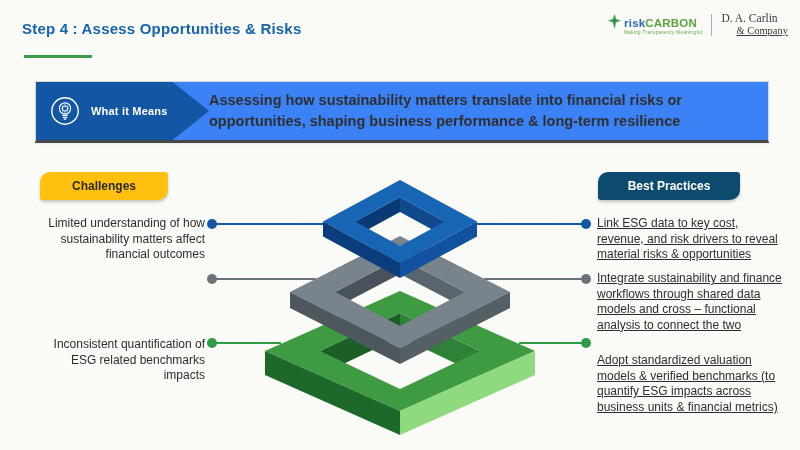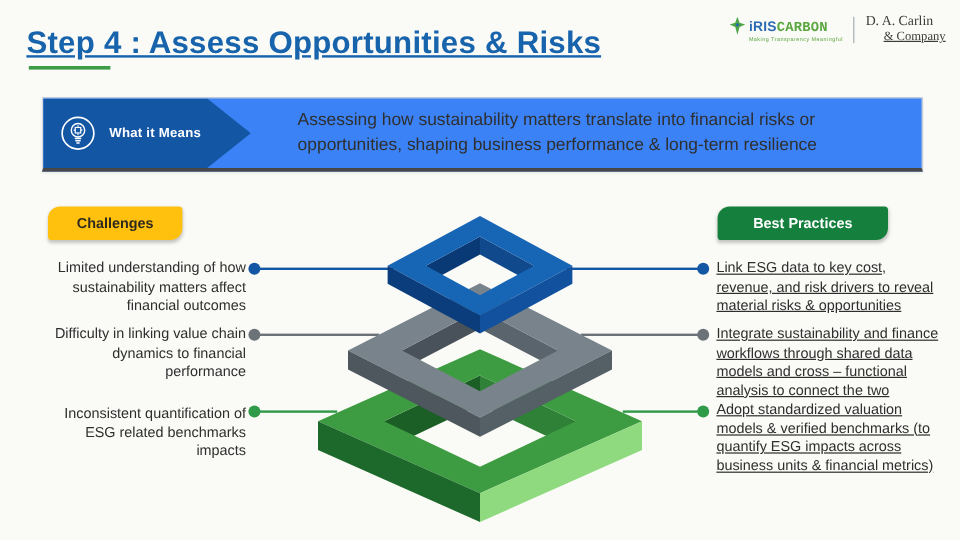--- a/index.html
+++ b/index.html
@@ -3,63 +3,63 @@
 <meta charset="utf-8">
 <style>
   html,body{margin:0;padding:0;}
   .slide{
     position:relative;width:800px;height:450px;background:#FAFAF7;
     font-family:"Liberation Sans",sans-serif;overflow:hidden;
   }
   
   .page-title{
     position:absolute;left:22px;top:20px;margin:0;
-    font-size:26px;font-weight:bold;color:#1763AC;letter-spacing:.2px;text-decoration:underline;
+    font-size:15px;font-weight:bold;color:#1763AC;letter-spacing:.2px;
   }
   .title-underline{position:absolute;left:24px;top:55px;width:68px;height:3px;background:#3C9C47;}
   .logos{position:absolute;right:12px;top:12px;display:flex;align-items:center;gap:9px;}
   .iris-logo{display:flex;align-items:flex-start;gap:3px;}
   .iris-text{line-height:1;}
   .iris-name{font-size:11.5px;font-weight:bold;letter-spacing:.2px;}
   .iris-part1{color:#2C6BB3;}
-  .iris-part2{color:#5BA63F;font-family:Liberation Mono, monospace;}
+  .iris-part2{color:#5BA63F;}
   .iris-tagline{font-size:4.5px;color:#5BA63F;letter-spacing:.4px;margin-top:1px;white-space:nowrap;}
   .logo-divider{width:1px;height:22px;background:#A9AFB5;}
   .carlin-logo{font-family:"Liberation Serif",serif;color:#3A3A3A;font-size:11.5px;line-height:1.15;}
   .carlin-line2{padding-left:15px;font-size:10.5px;text-decoration:underline;}
   
   .banner{
     position:absolute;left:35px;top:81px;width:734px;height:62px;box-sizing:border-box;
     background:#3b82f6;border:1px solid #D8D8D8;border-bottom:3px solid #474747;
     display:flex;box-shadow:0 1px 2px rgba(0,0,0,.08);
   }
   .banner-arrow{
     width:173px;height:100%;background:#1356A4;flex-shrink:0;
     clip-path:polygon(0 0,79% 0,100% 50%,79% 100%,0 100%);
     display:flex;align-items:center;padding-left:13px;gap:10px;box-sizing:border-box;
   }
   .banner-arrow-label{color:#FFFFFF;font-weight:bold;font-size:11px;letter-spacing:.2px;}
-  .banner-desc-wrap{flex:1;display:flex;align-items:center;justify-content:flex-end;}
+  .banner-desc-wrap{flex:1;display:flex;align-items:center;justify-content:flex-start;font-weight:bold;}
   .banner-desc{
     margin:0;width:520px;font-size:14.5px;line-height:1.45;color:#2F2F2F;text-align:left;
   }
   
   .pill{
     position:absolute;height:28px;display:flex;align-items:center;justify-content:center;
     font-size:12px;font-weight:bold;border-radius:10px 3px 10px 3px;
     box-shadow:0 2px 3px rgba(0,0,0,.22);
   }
-  .pill-challenges{left:40px;top:172px;width:112px;background:#FFC10E;color:#2E2A1F;}
-  .pill-best{left:598px;top:172px;width:142px;background:#15803d;color:#FFFFFF;}
+  .pill-challenges{left:40px;top:172px;width:128px;background:#FFC10E;color:#2E2A1F;}
+  .pill-best{left:598px;top:172px;width:142px;background:#0c4a6e;color:#FFFFFF;}
   
   .item{position:absolute;font-size:12px;line-height:1.3;color:#2E2E2E;}
   .item-left{left:30px;width:175px;text-align:right;}
   .item-right{left:597px;width:186px;text-align:left;text-decoration:underline;}
   .c1{top:216px}.c2{top:271px}.c3{top:337px}
-  .b1{top:216px}.b2{top:271px}.b3{top:334px}
+  .b1{top:216px}.b2{top:271px}.b3{top:353px}
   
   .cline{position:absolute;height:2px;}
   .dot{position:absolute;width:10px;height:10px;border-radius:50%;}
   .blue{background:#1356A4}.gray{background:#6B7379}.green{background:#2F9A48}
   .l-blue-left{left:212px;top:223px;width:116px}
   .l-blue-right{left:472px;top:223px;width:114px}
   .l-gray-left{left:212px;top:278px;width:104px}
   .l-gray-right{left:484px;top:278px;width:102px}
   .l-green-left{left:212px;top:342px;width:69px}
   .l-green-right{left:519px;top:342px;width:67px}
@@ -76,21 +76,21 @@
   <h1 class="page-title">Step 4 : Assess Opportunities &amp; Risks</h1>
   <div class="title-underline"></div>
 
   <div class="logos">
     <div class="iris-logo">
       <svg width="13" height="15" viewBox="0 0 13 15">
         <polygon points="6.5,0 8.3,5 13,6.5 8.3,8.6 6.5,15 4.7,8.6 0,6.5 4.7,5" fill="#4CA546"></polygon>
         <circle cx="6.5" cy="6.7" r="1.4" fill="#2C6BB3"></circle>
       </svg>
       <div class="iris-text">
-        <span class="iris-name"><span class="iris-part1">iRIS</span><span class="iris-part2">CARBON</span></span>
+        <span class="iris-name"><span class="iris-part1">risk</span><span class="iris-part2">CARBON</span></span>
         <div class="iris-tagline">Making Transparency Meaningful</div>
       </div>
     </div>
     <div class="logo-divider"></div>
     <div class="carlin-logo">
       <div class="carlin-line1">D. A. Carlin</div>
       <div class="carlin-line2">&amp; Company</div>
     </div>
   </div>
 
@@ -107,21 +107,20 @@
     </div>
     <div class="banner-desc-wrap">
       <p class="banner-desc">Assessing how sustainability matters translate into financial risks or opportunities, shaping business performance &amp; long-term resilience</p>
     </div>
   </section>
 
   <div class="pill pill-challenges">Challenges</div>
   <div class="pill pill-best">Best Practices</div>
 
   <div class="item item-left c1">Limited understanding of how sustainability matters affect financial outcomes</div>
-  <div class="item item-left c2">Difficulty in linking value chain dynamics to financial performance</div>
   <div class="item item-left c3">Inconsistent quantification of ESG related benchmarks impacts</div>
 
   <div class="item item-right b1">Link ESG data to key cost, revenue, and risk drivers to reveal material risks &amp; opportunities</div>
   <div class="item item-right b2">Integrate sustainability and finance workflows through shared data models and cross – functional analysis to connect the two</div>
   <div class="item item-right b3">Adopt standardized valuation models &amp; verified benchmarks (to quantify ESG impacts across business units &amp; financial metrics)</div>
 
   <div class="cline blue  l-blue-left"></div>
   <div class="cline blue  l-blue-right"></div>
   <div class="cline gray  l-gray-left"></div>
   <div class="cline gray  l-gray-right"></div>

